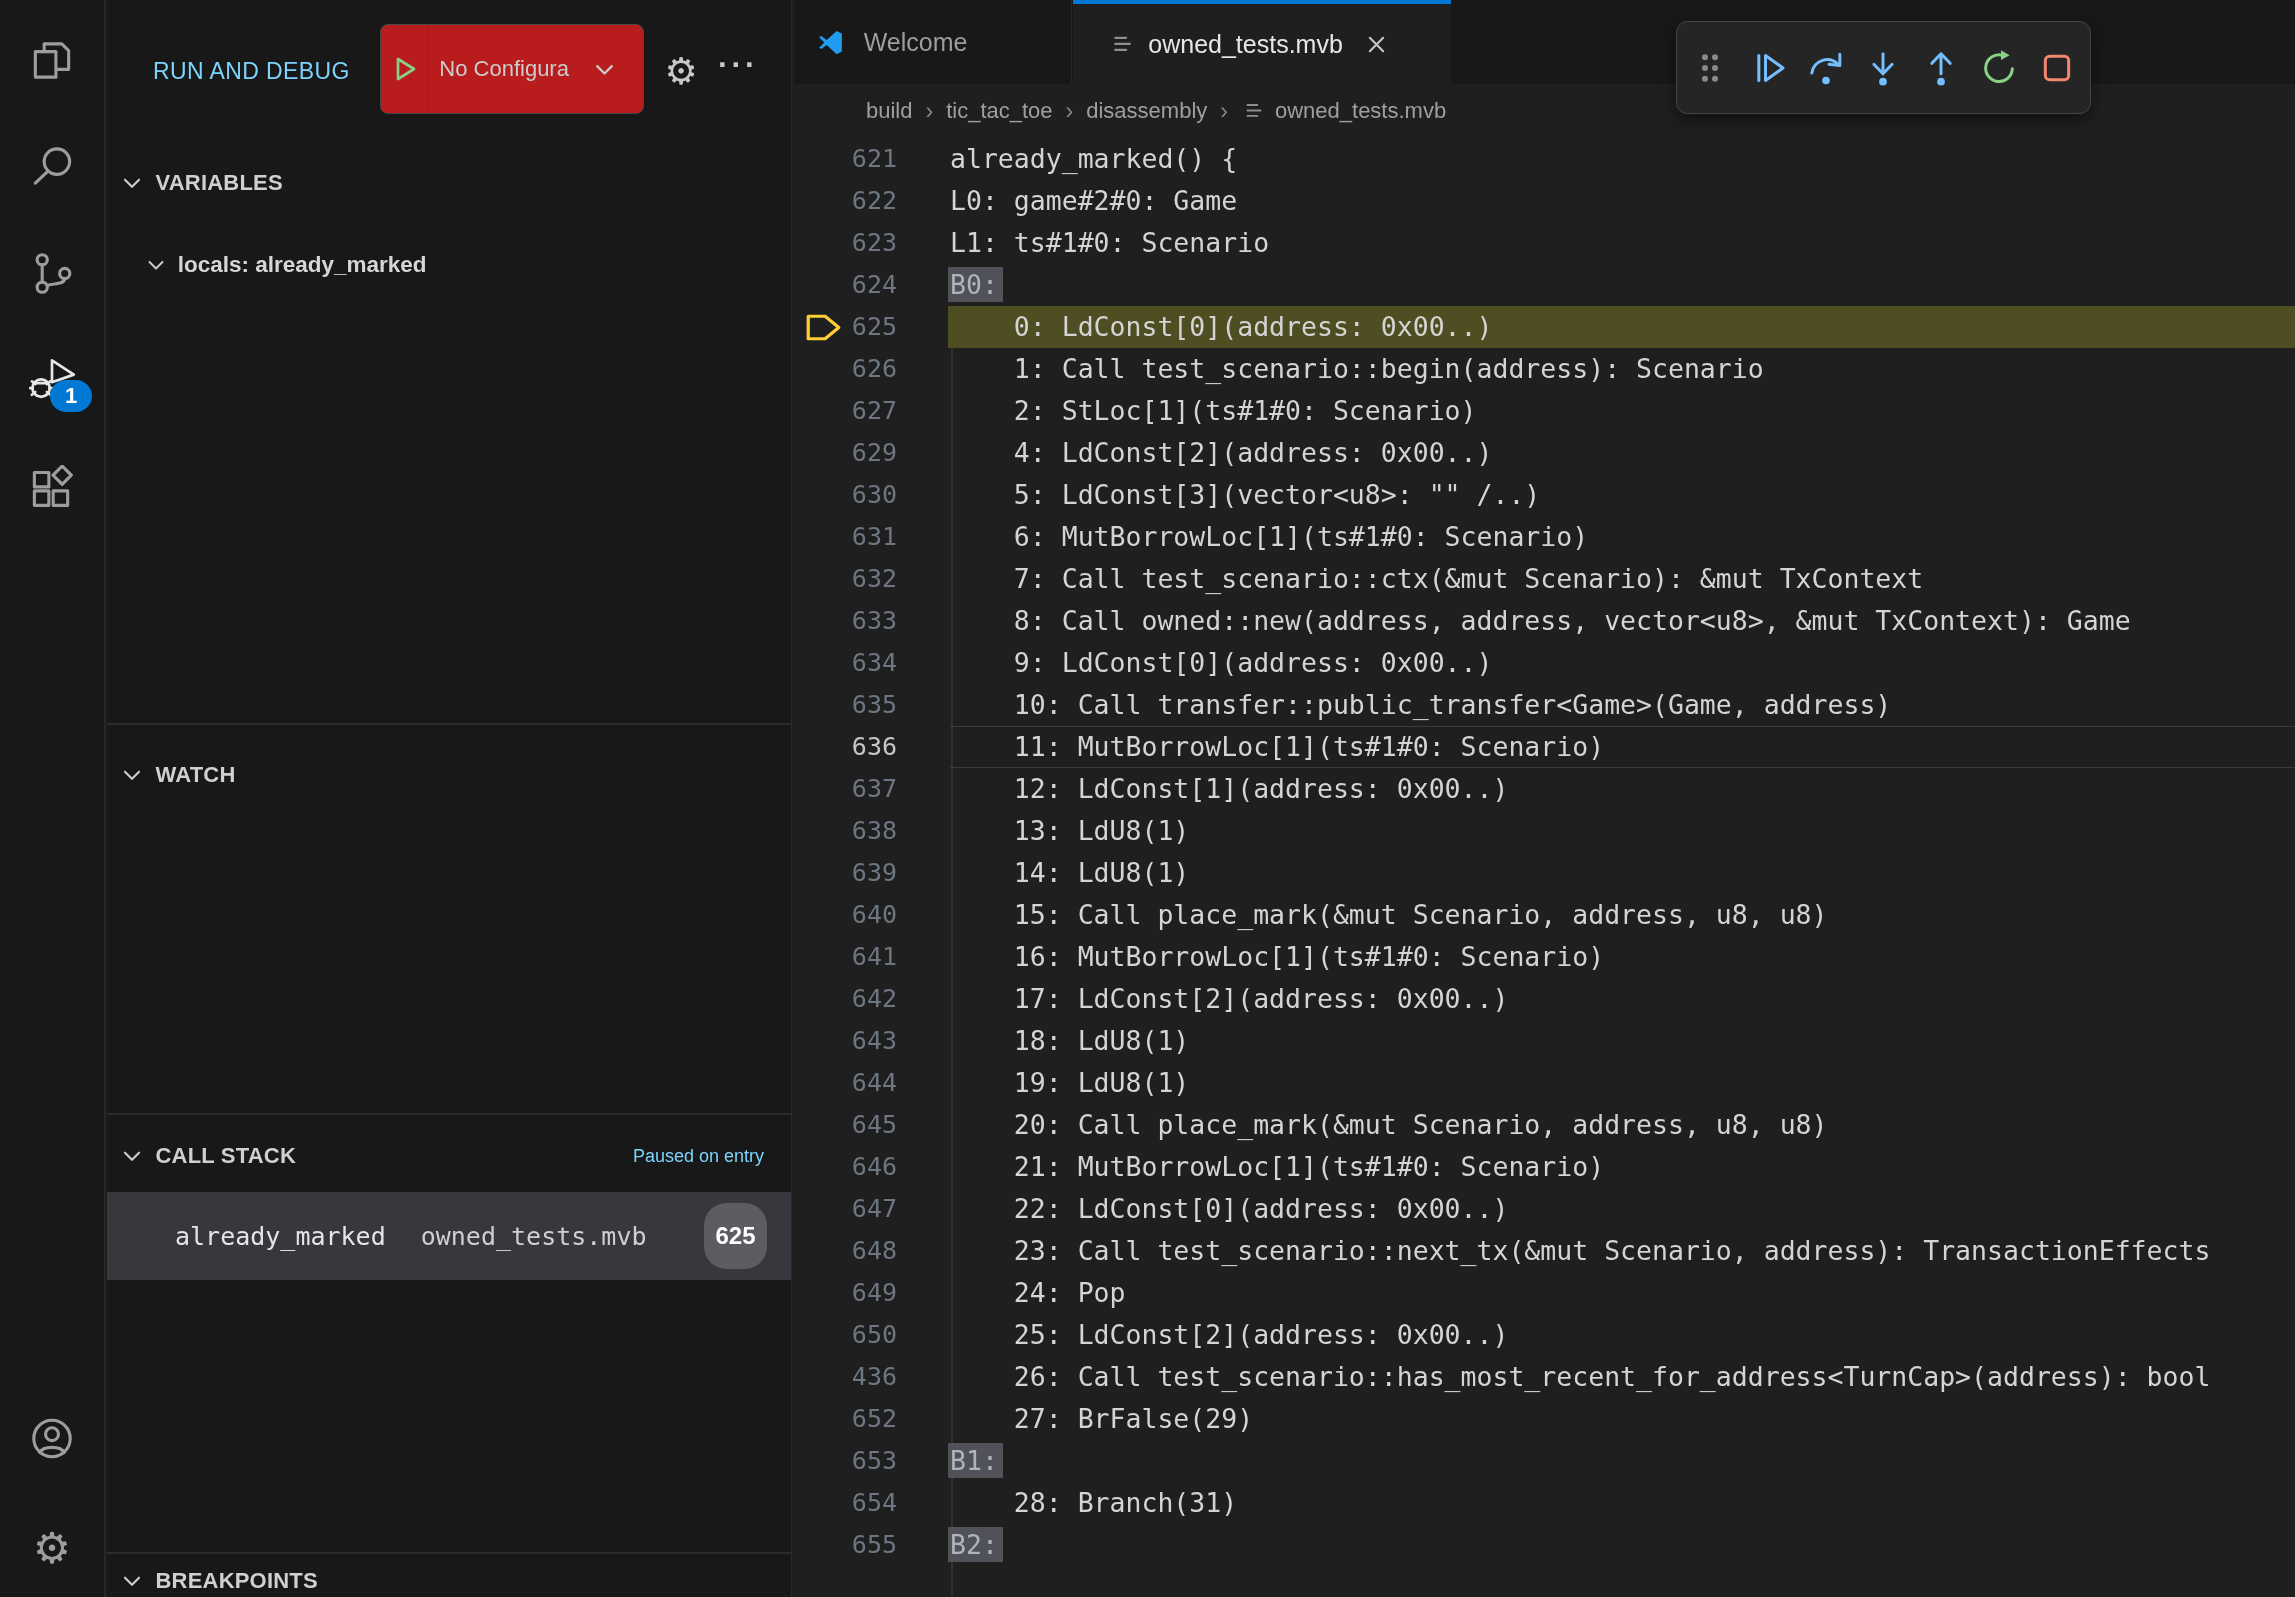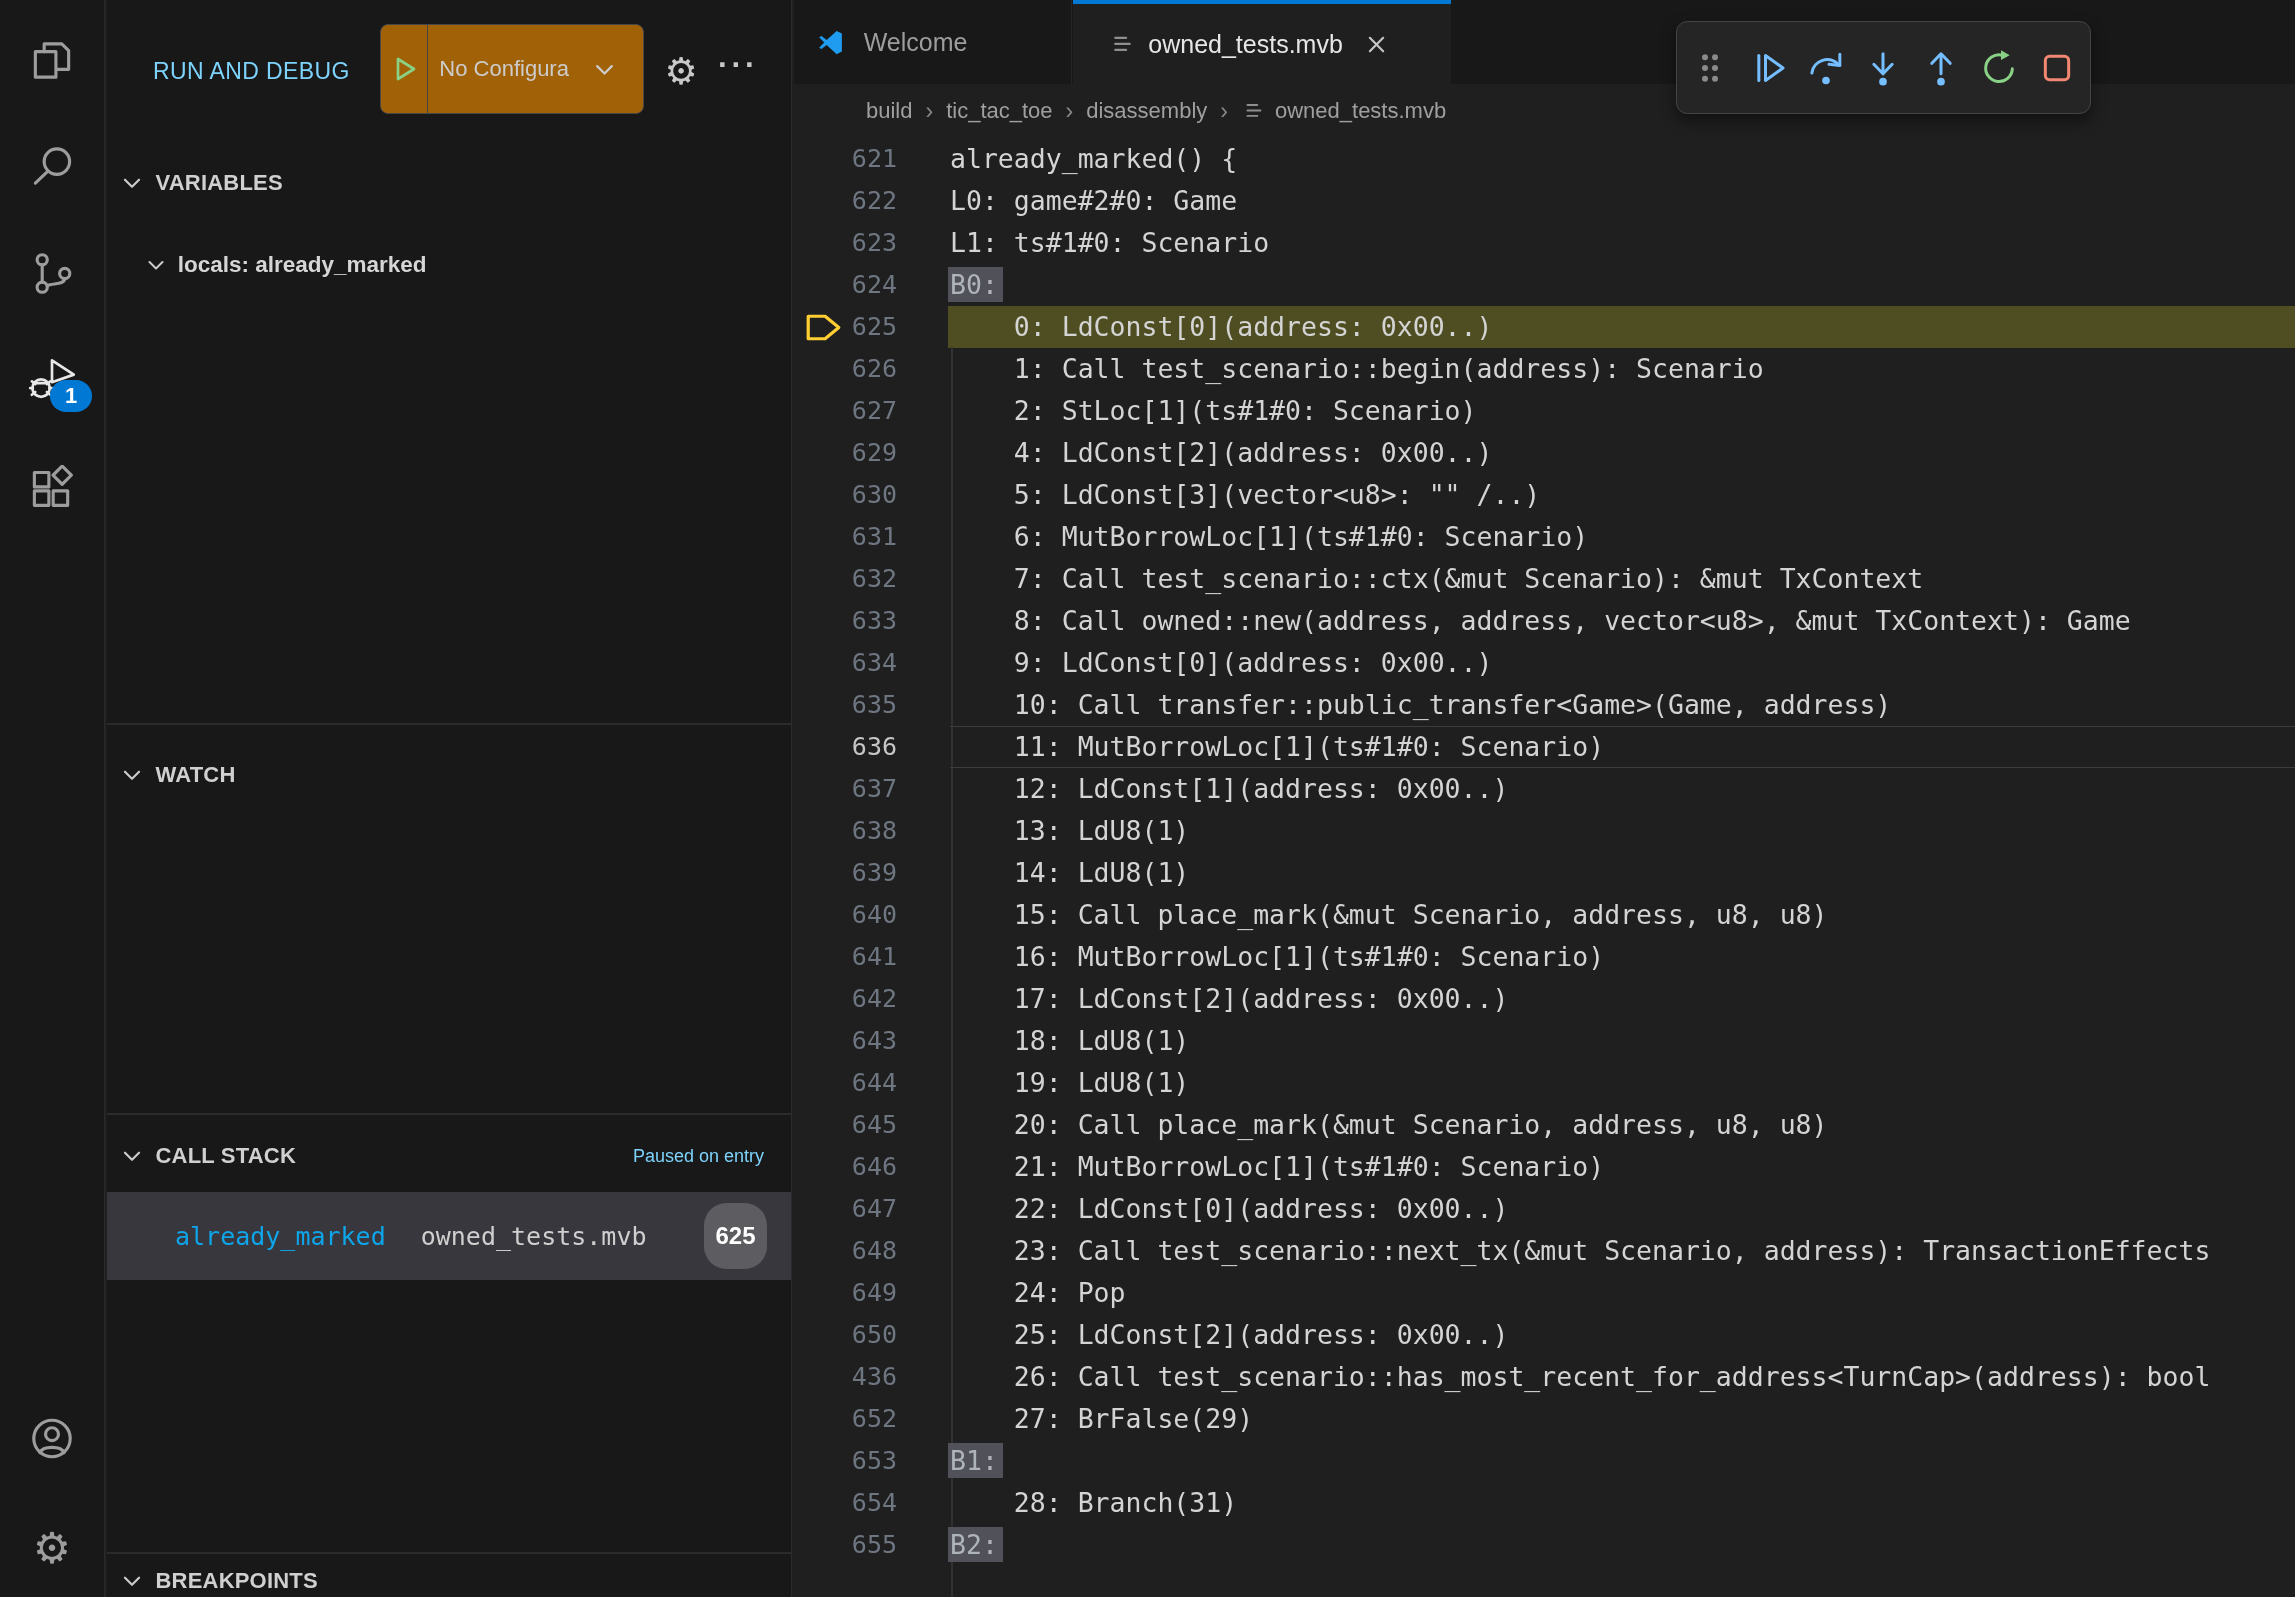--- a/index.html
+++ b/index.html
@@ -16,21 +16,21 @@
   .ab-badge { position:absolute; left:50px; top:380px; width:42px; height:32px; border-radius:16px;
     background:var(--badge_bg,#0078d4); color:#fff; font-size:22px; font-weight:bold;
     display:flex; align-items:center; justify-content:center; z-index:3; }
   .gear-glyph { font-size:43px; line-height:47px; text-align:center; display:block; color:#9d9d9d; }
 
   
   .sidebar { position:absolute; left:107px; top:0; width:685px; height:100%;
     background:#181818; border-right:1.6px solid #2b2b2b; color:#cccccc; }
   .sb-title { position:absolute; left:46px; top:58px; font-size:23px; color:#7dd3fc; letter-spacing:0.4px; white-space:nowrap; }
   .config-dropdown { position:absolute; left:273px; top:24px; width:264px; height:90px;
-    background:#a16207; border:1.6px solid #474747; border-radius:8px; display:flex; align-items:center; }
+    background:#b91c1c; border:1.6px solid #474747; border-radius:8px; display:flex; align-items:center; }
   .config-dropdown .playwrap { width:47px; height:100%; display:flex; align-items:center; justify-content:center;
     border-right:1.6px solid #454545; }
   .config-dropdown .playwrap svg { width:32px; height:32px; stroke:#89d185; fill:none; stroke-width:2; stroke-linejoin:round; }
   .config-label { margin-left:11.3px; width:150px; overflow:hidden; white-space:nowrap; font-size:22px; color:#cccccc; }
   .config-chevron { width:27px; height:27px; margin-left:1.6px; }
   .config-chevron svg, .chev svg { width:100%; height:100%; stroke:#cccccc; fill:none; stroke-width:2; stroke-linecap:round; stroke-linejoin:round; }
   .sb-gear { position:absolute; left:553px; top:48px; width:42px; height:47px; cursor:default; }
   .sb-gear .gear-glyph { font-size:37px; line-height:47px; color:#c8c8c8; }
   .sb-dots { position:absolute; left:611px; top:47px; font-size:31px; font-weight:bold; letter-spacing:3.2px; color:#c8c8c8; }
 
@@ -39,21 +39,21 @@
   .sb-header .hlabel { margin-left:10.5px; font-size:22px; font-weight:bold; color:#d0d0d0; letter-spacing:0.2px; }
   .sb-status { margin-left:auto; margin-right:27px; font-size:18px; font-weight:normal; color:#7dd3fc; }
   .sb-divider { position:absolute; left:0; right:0; height:1.6px; background:#2b2b2b; }
 
   .locals-row { position:absolute; left:0; right:0; top:245px; height:40px; display:flex; align-items:center; }
   .locals-row .chev { width:24px; height:24px; margin-left:37px; flex:none; }
   .locals-row .llabel { margin-left:9.7px; font-size:22.5px; font-weight:600; color:#d6d6d6; }
 
   .frame-row { position:absolute; left:0; right:0; top:1192px; height:88px; background:#37373d;
     display:flex; align-items:center; font-family:"DejaVu Sans Mono",monospace; }
-  .frame-name { margin-left:68px; font-size:25px; color:#0ea5e9; }
+  .frame-name { margin-left:68px; font-size:25px; color:#e5e5e5; }
   .frame-file { margin-left:35px; font-size:25px; color:#cfcfcf; }
   .frame-badge { margin-left:auto; margin-right:24px; min-width:63px; height:66px; padding:0 9.7px;
     border-radius:22.5px; background:#5d5d61; color:#ffffff; font-family:"Liberation Sans","DejaVu Sans",sans-serif;
     font-size:24px; font-weight:bold; display:flex; align-items:center; justify-content:center; }
 
   
   .editor { position:absolute; left:794px; top:0; right:0; height:100%; background:#1f1f1f; }
   .tab-bar { position:absolute; left:0; top:0; right:0; height:84px; background:#181818; }
   .tab { position:absolute; top:0; height:84px; display:flex; align-items:center; }
   .tab-welcome { left:0; width:278px; border-right:1.6px solid #252525; color:#9d9d9d; }

